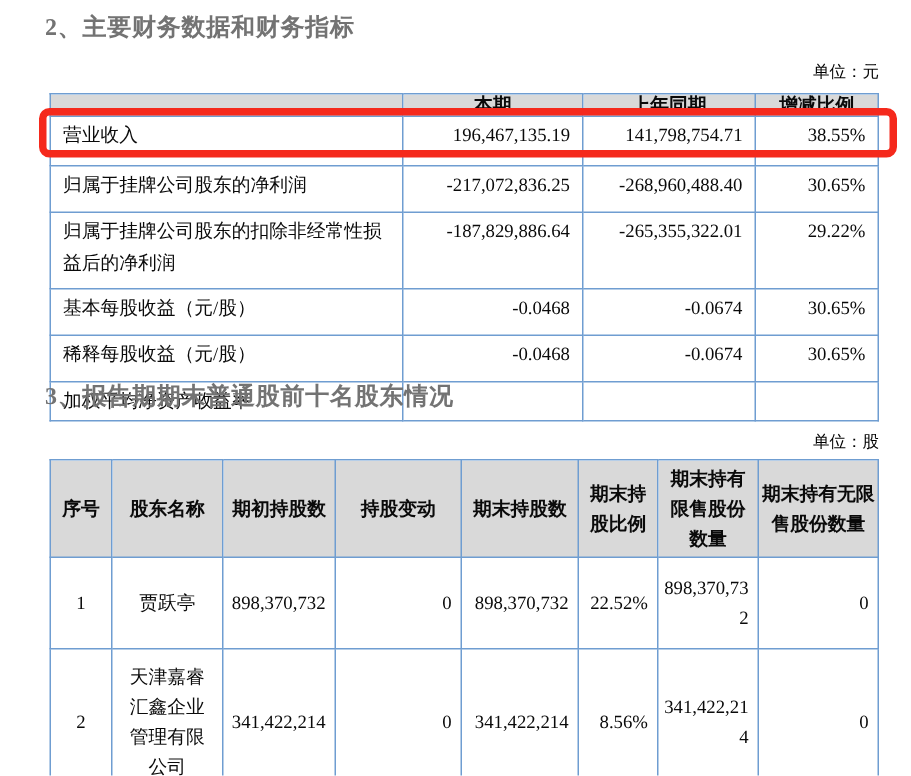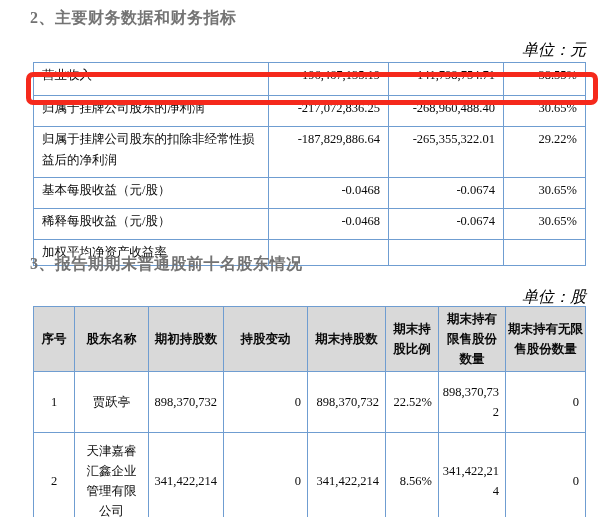--- a/index.html
+++ b/index.html
@@ -10,21 +10,21 @@
   }
   .page { position:relative; width:607px; height:517px; overflow:hidden; }
 
   .sec-title {
     position:absolute; margin:0; font-size:16px; font-weight:bold;
     letter-spacing:0.5px; white-space:nowrap; color:#737373;
   }
   #title2 { left:30px; top:8px; }
   #title3 { left:30px; top:254px; }
 
-  .unit-line { position:absolute; right:21px; font-size:16px; color:#000;font-style:italic; }
+  .unit-line { position:absolute; right:21px; font-size:11px; color:#000; }
   #unit-yuan  { top:40px; }
   #unit-share { top:287px; }
 
   table { border-collapse:collapse; table-layout:fixed; }
   td, th {
     border:1px solid #6f9dd1; font-size:12.5px; font-weight:normal;
     overflow:hidden; word-break:break-all;
   }
   th { background:#d9d9d9; font-weight:bold; text-align:center; }
 
@@ -68,20 +68,26 @@
   <div class="unit-line" id="unit-yuan">单位：元</div>
 
   <table id="table1">
     <colgroup>
       <col style="width:235px">
         <col style="width:120px">
         <col style="width:115px">
         <col style="width:82px">
     </colgroup>
     <tbody>
+        <tr>
+      <th></th>
+      <th>本期</th>
+      <th>上年同期</th>
+      <th>增减比例</th>
+    </tr>
     <tr class="r1">
       <td class="label">营业收入</td>
       <td class="num">196,467,135.19</td>
       <td class="num">141,798,754.71</td>
       <td class="num">38.55%</td>
     </tr>
     <tr class="r2">
       <td class="label">归属于挂牌公司股东的净利润</td>
       <td class="num">-217,072,836.25</td>
       <td class="num">-268,960,488.40</td>

